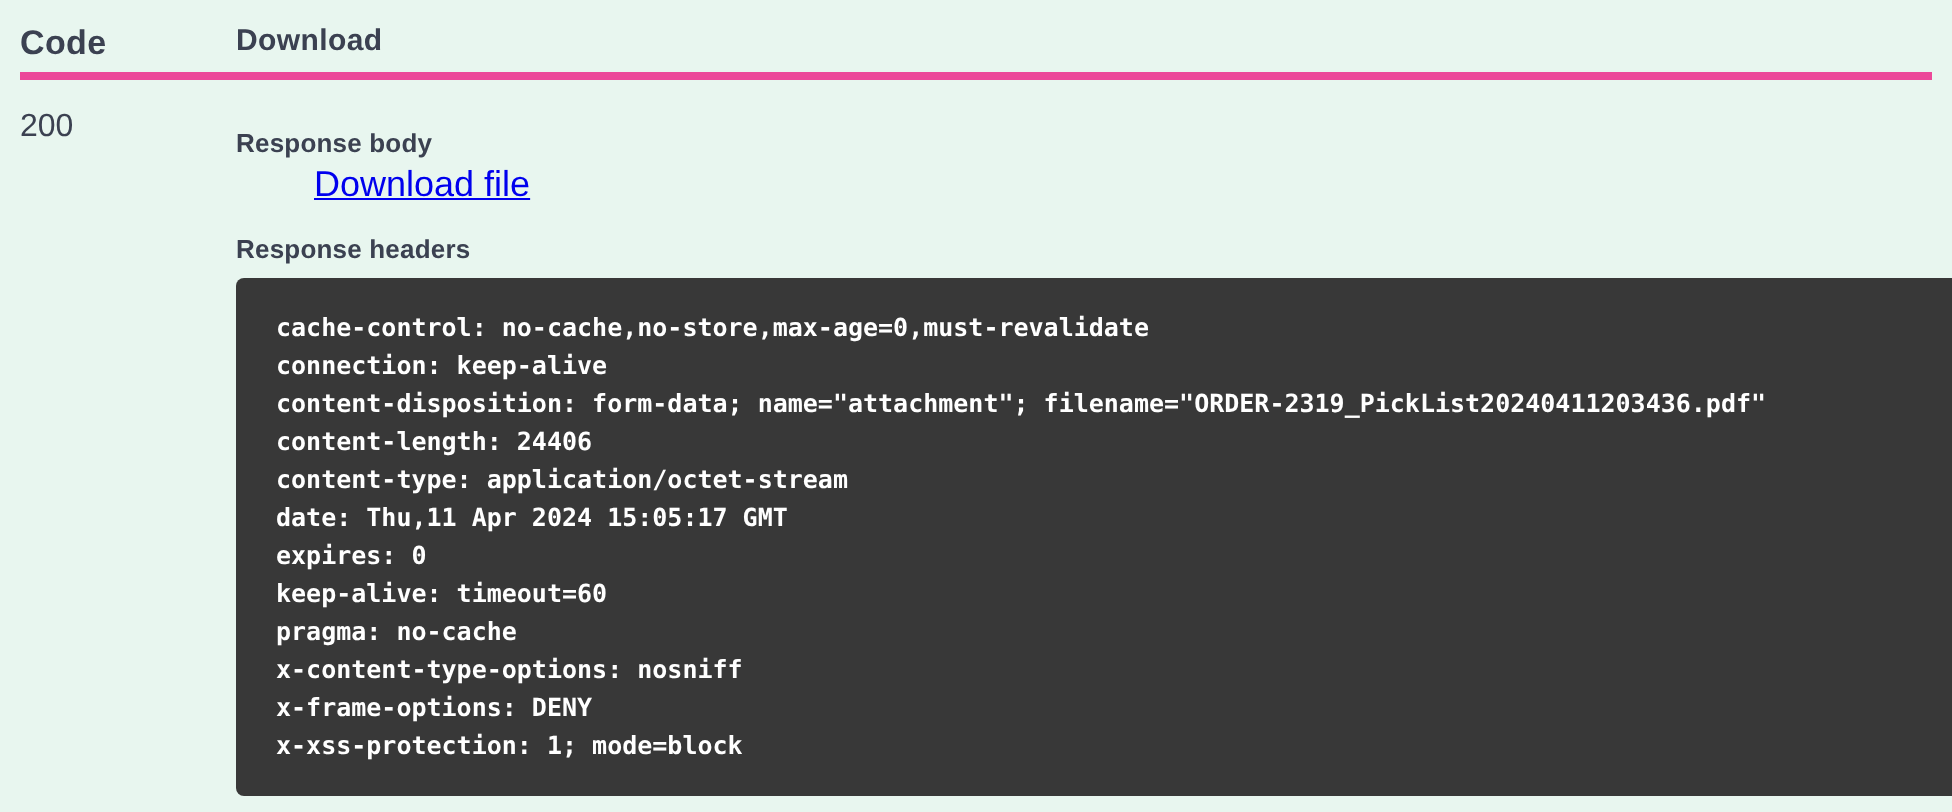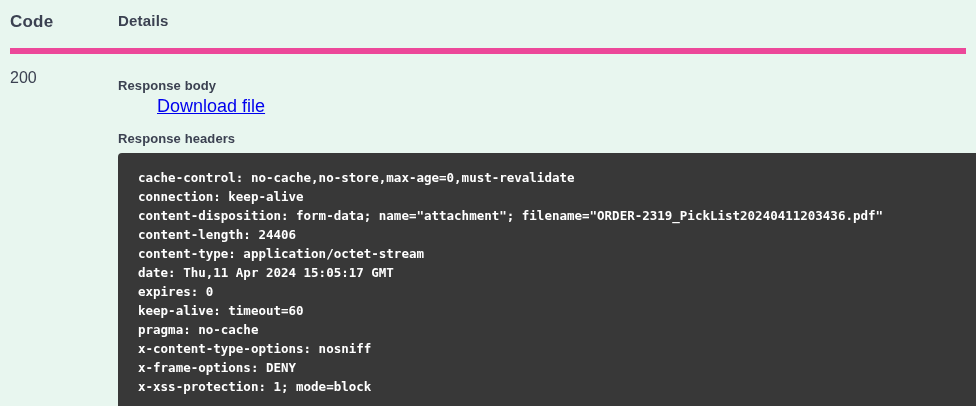--- a/index.html
+++ b/index.html
@@ -17,23 +17,23 @@
 
   .responses-table {
     width: 976px;
     position: relative;
   }
 
   
   .table-head {
     display: flex;
     align-items: flex-start;
-    padding: 12px 0 16px 0;
+    padding: 12px 0 4px 0;
     margin: 0 10px;
-    border-bottom: 6px solid #ec4899;
+    border-bottom: 4px solid #ec4899;
   }
   .col-code-head {
     width: 108px;
     flex: 0 0 108px;
     font-size: 17px;
     font-weight: bold;
     color: #3b4151;
     letter-spacing: .2px;
     padding-left: 0px;
   }
@@ -108,21 +108,21 @@
     white-space: pre;
   }
 </style>
 </head>
 <body>
 
 <div class="responses-table">
 
   <div class="table-head">
     <div class="col-code-head">Code</div>
-    <div class="col-details-head">Details</div>
+    <div class="col-details-head">Download</div>
   </div>
 
   <div class="table-row">
 
     <div class="col-code">200</div>
 
     <div class="col-details">
 
       <div class="section-label first">Response body</div>
 

